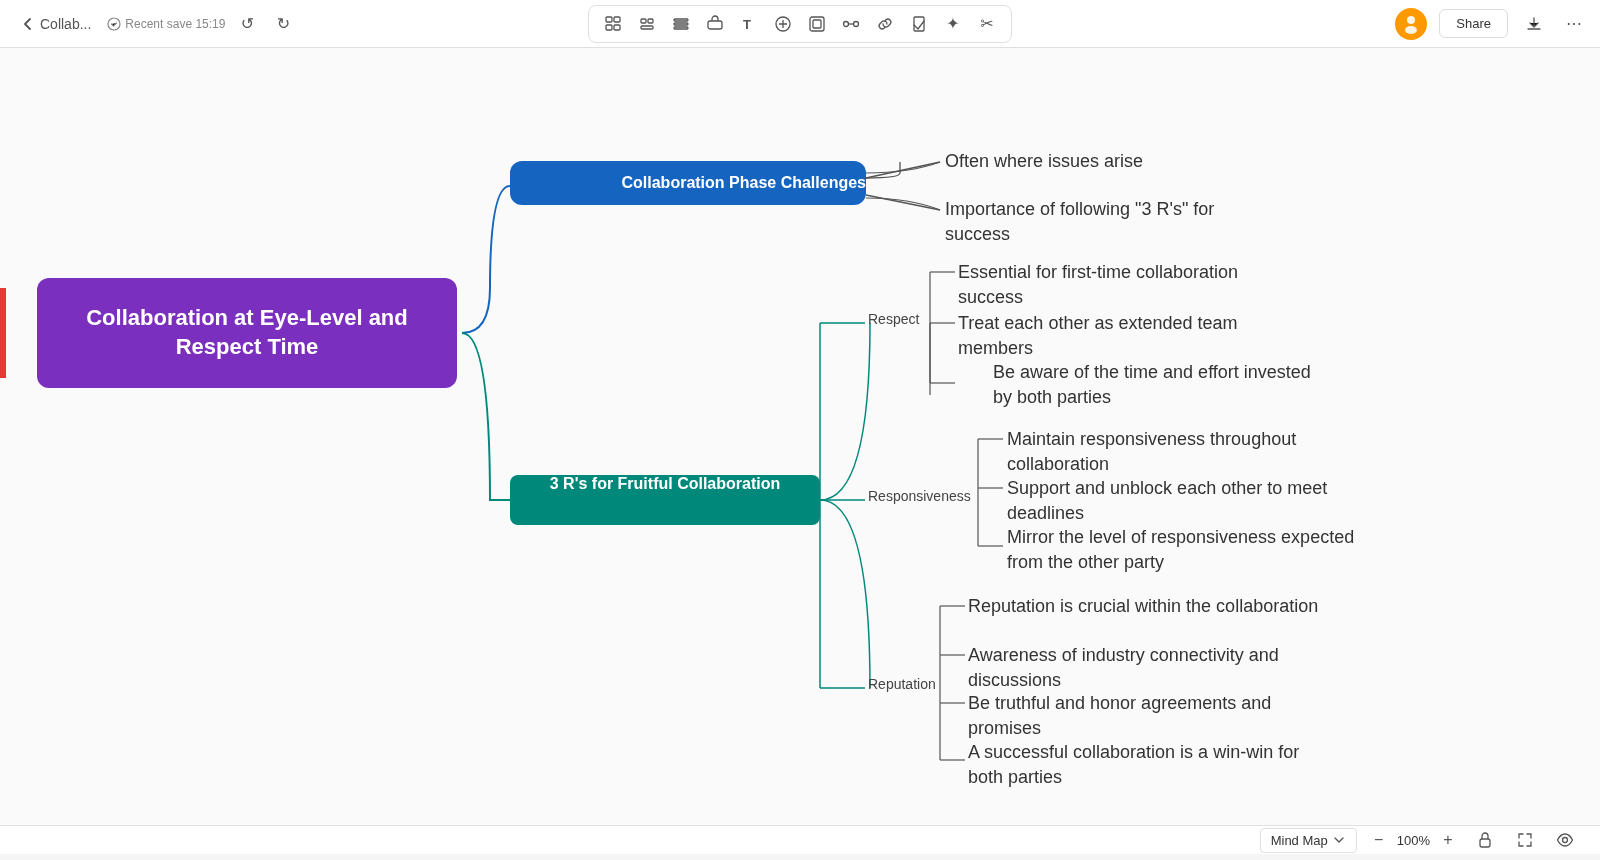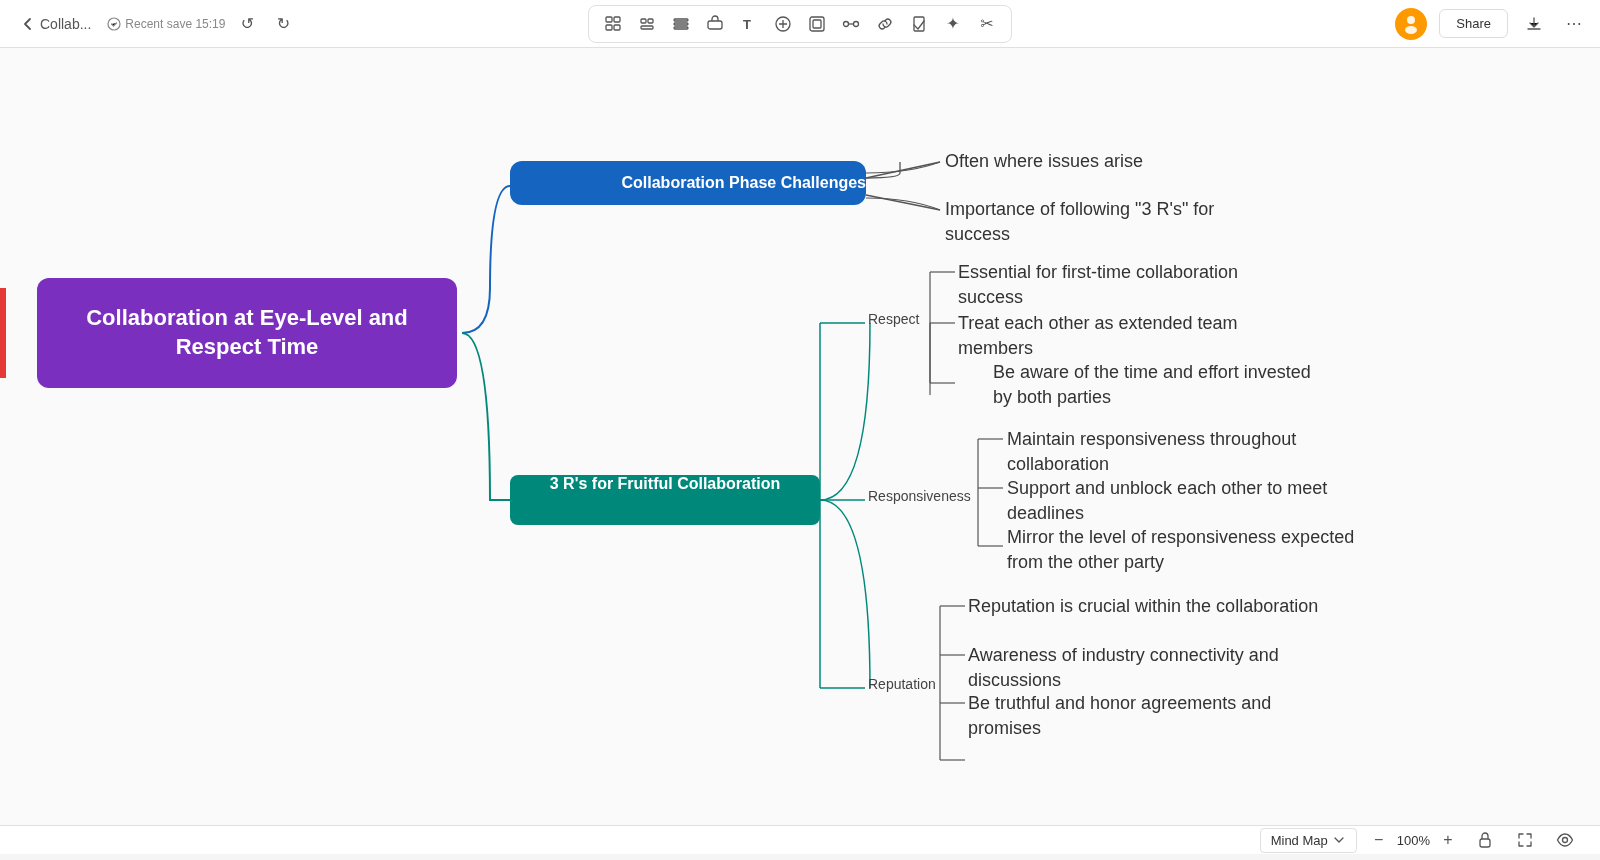--- a/index.html
+++ b/index.html
@@ -375,20 +375,23 @@
 
   <div class="leaf-text" style="left: 968px; top: 546px; max-width: 360px;">
     <span>Reputation is crucial within the collaboration</span>
   </div>
   <div class="leaf-text" style="left: 968px; top: 595px; max-width: 360px;">
     <span>Awareness of industry connectivity and discussions</span>
   </div>
   <div class="leaf-text" style="left: 968px; top: 643px; max-width: 360px;">
     <span>Be truthful and honor agreements and promises</span>
   </div>
+  <div class="leaf-text" style="left: 968px; top: 692px; max-width: 360px;">
+    <span>A successful collaboration is a win-win for both parties</span>
+  </div>
 
   <div class="bottombar">
     <div class="bottombar-left"></div>
     <div class="mindmap-selector">
       <span>Mind Map</span>
       <svg width="14" height="14" viewBox="0 0 14 14">
         <path d="M3 5l4 4 4-4" stroke="#555" stroke-width="1.3" fill="none" stroke-linecap="round"></path>
       </svg>
     </div>
     <div class="zoom-controls">

